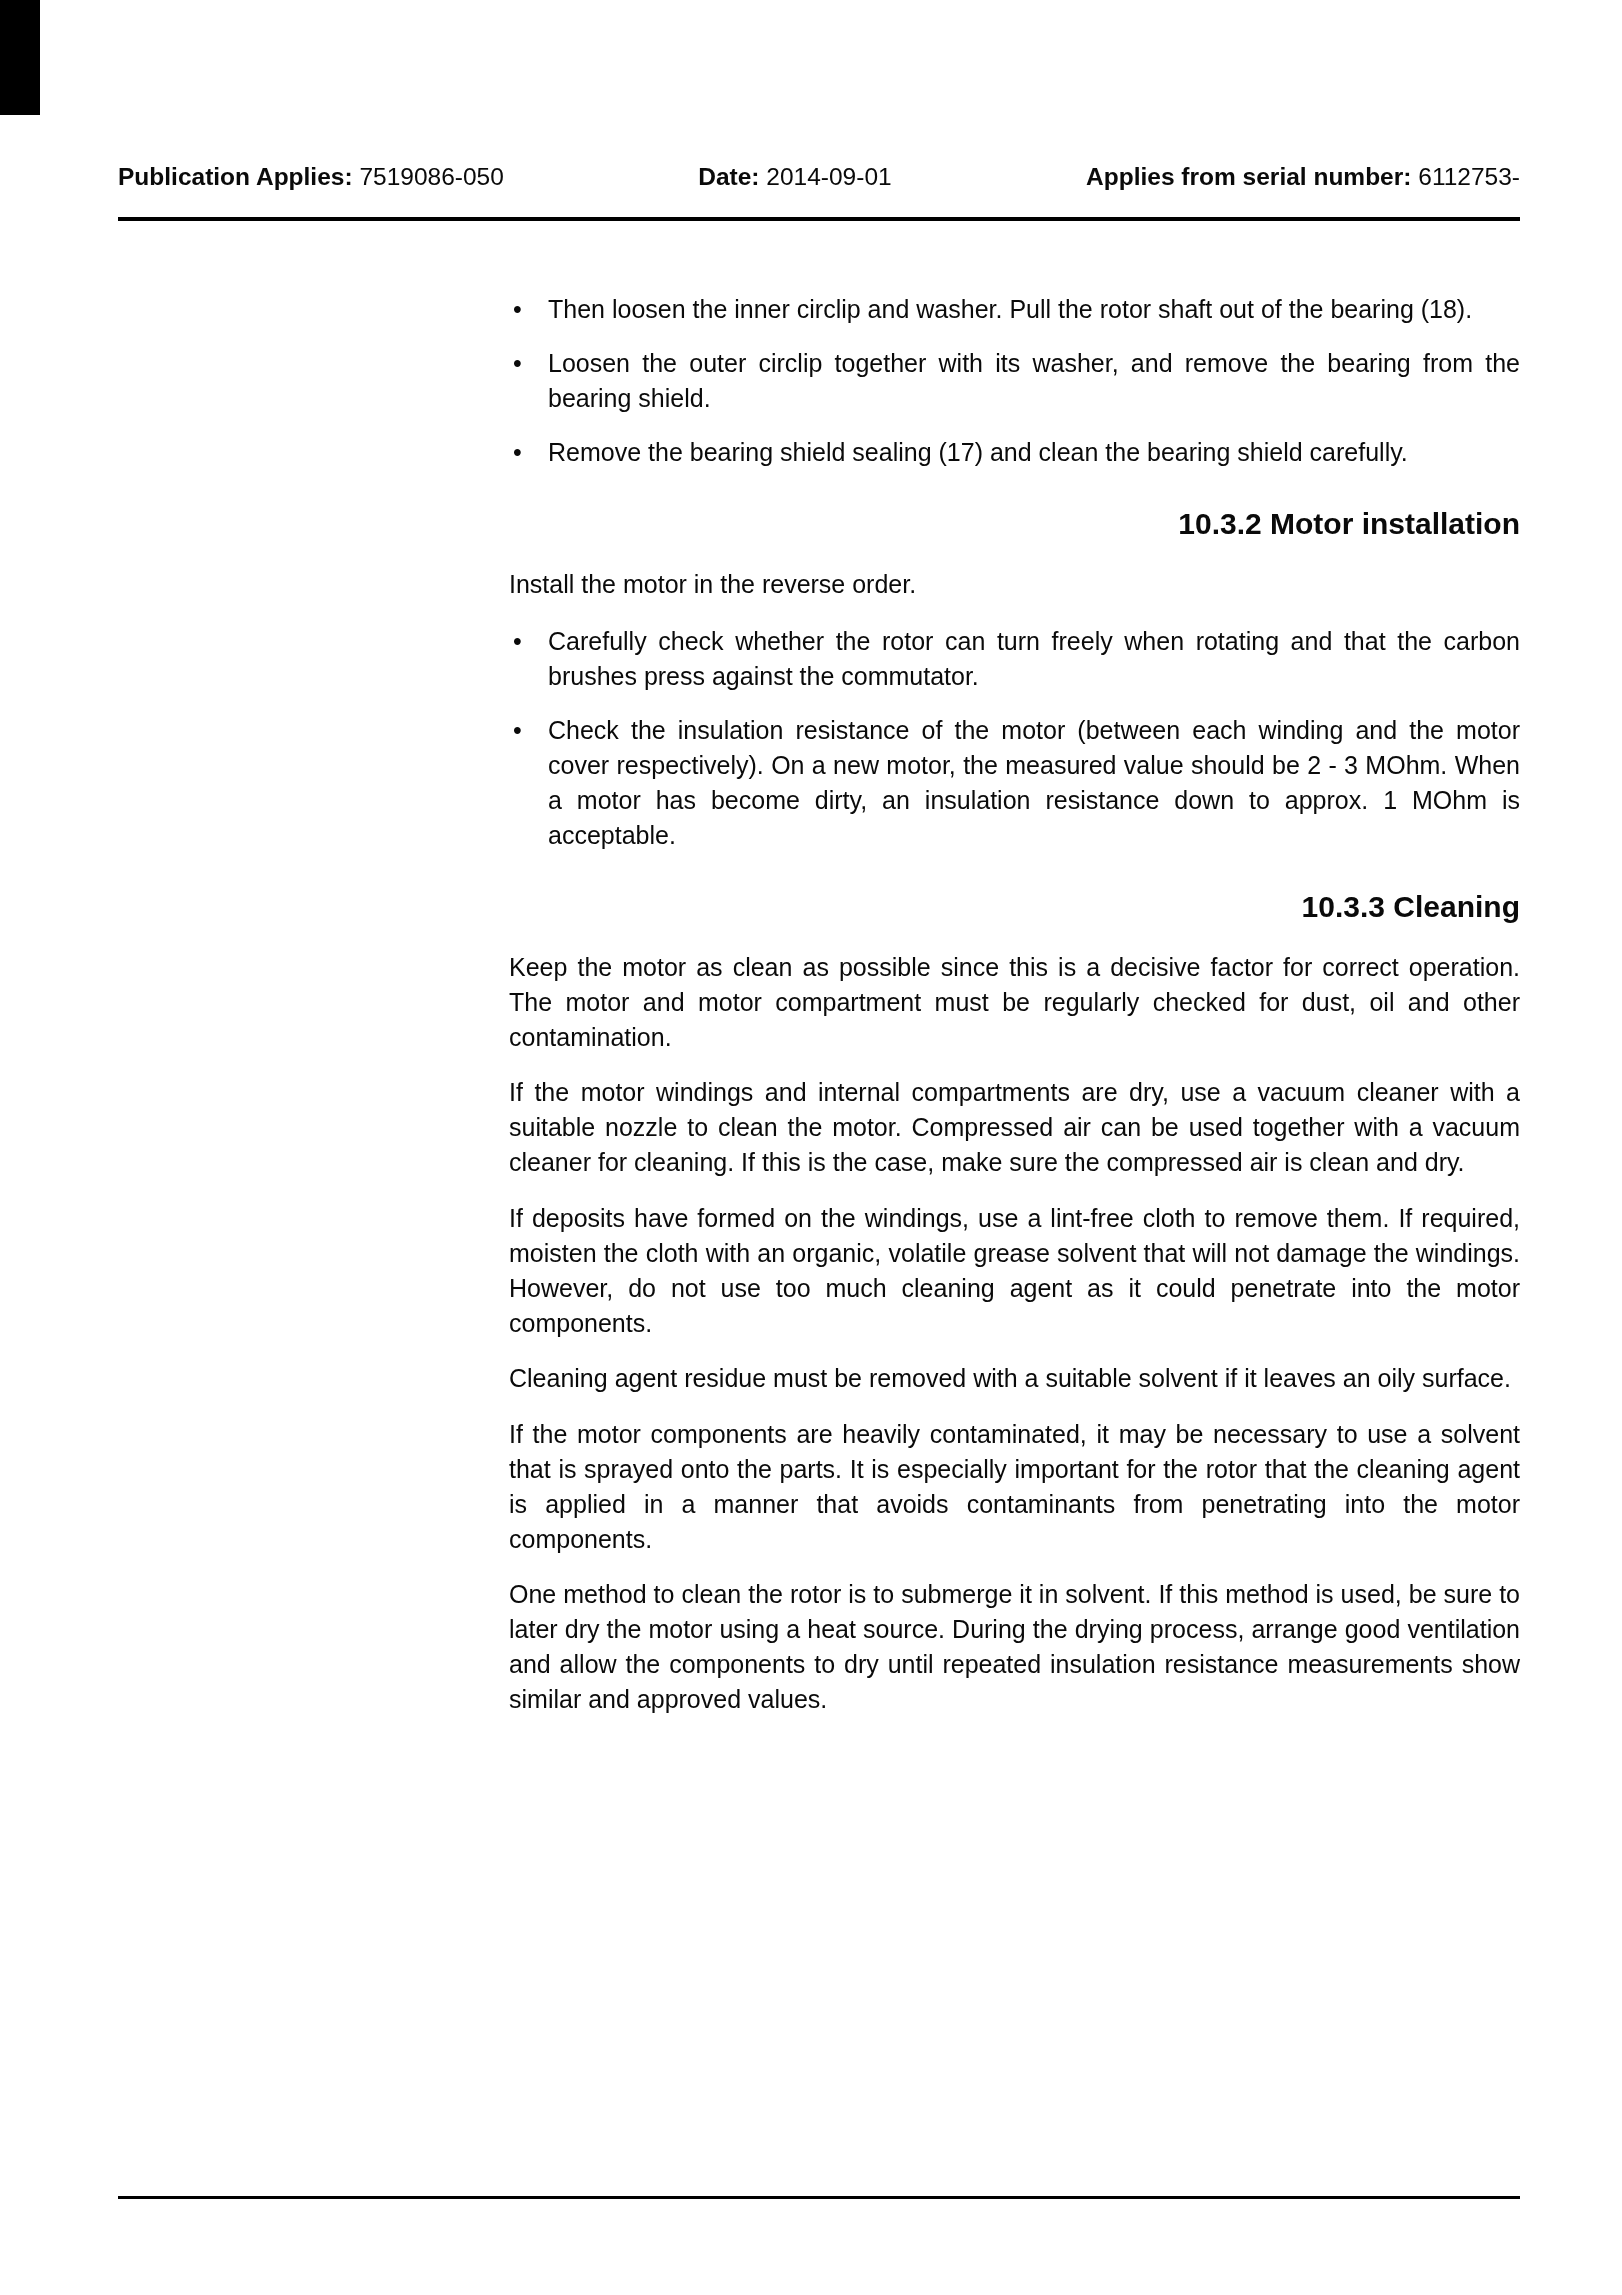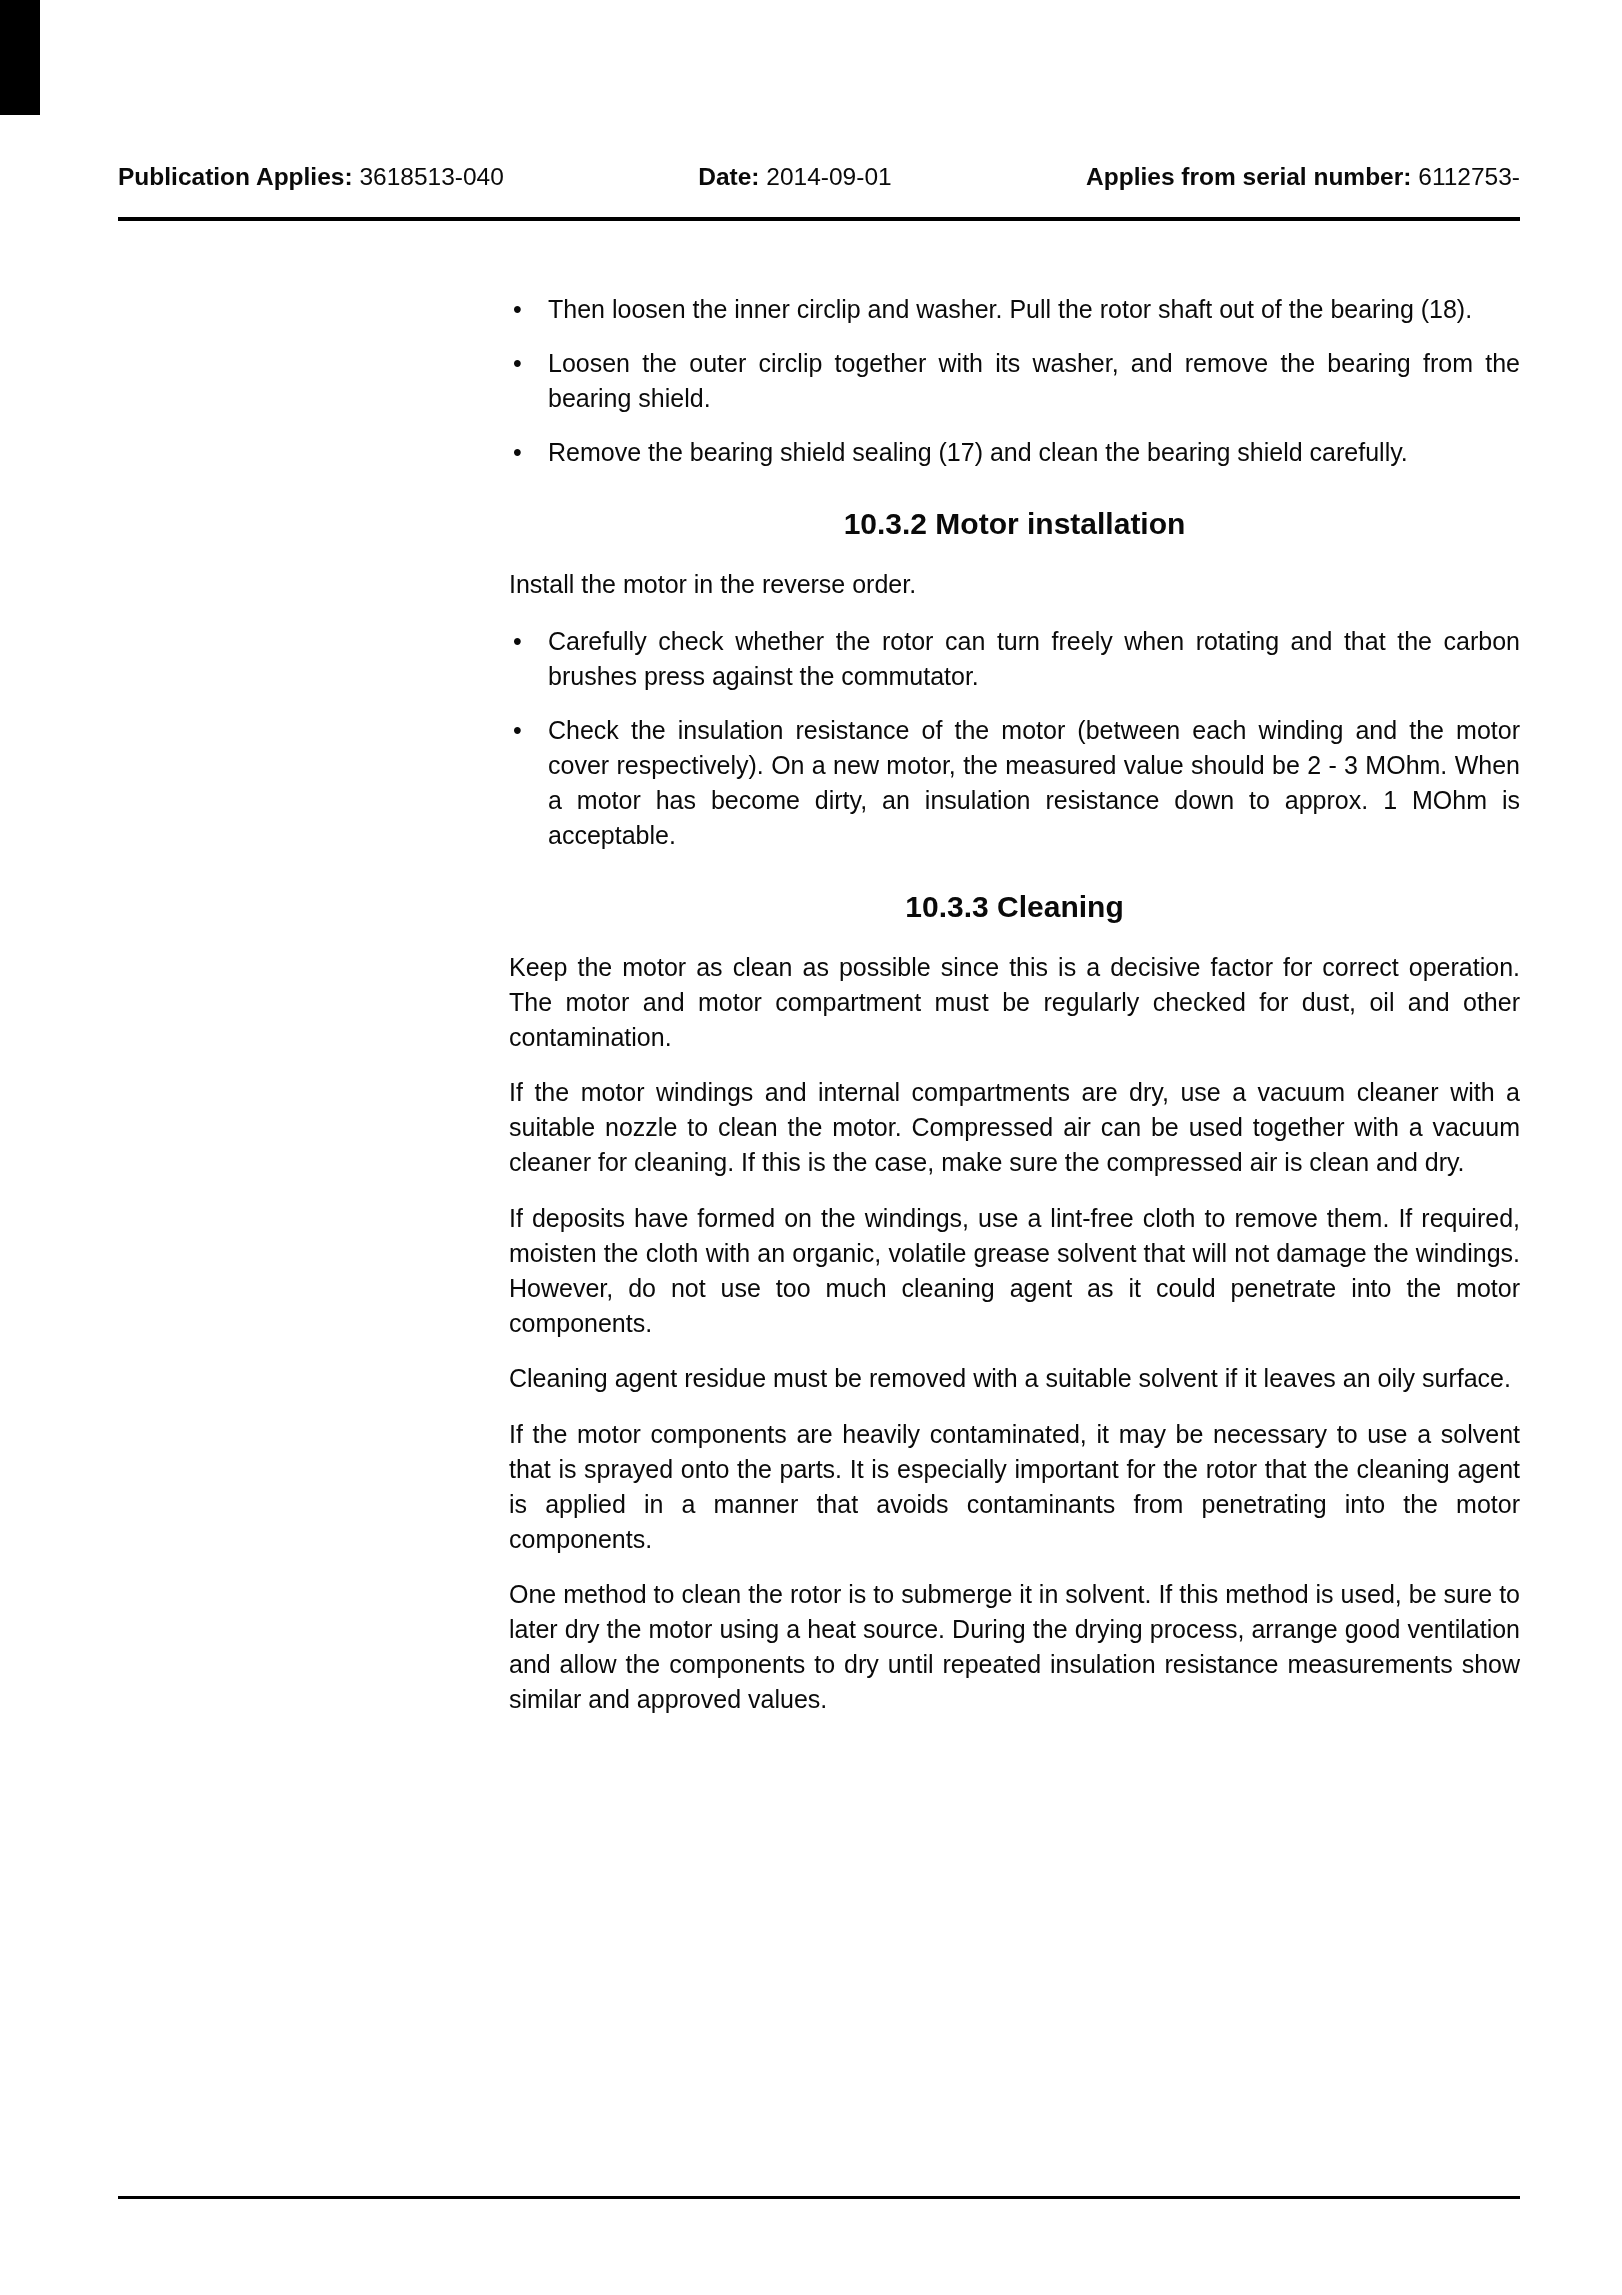--- a/index.html
+++ b/index.html
@@ -67,42 +67,42 @@
     position: absolute;
     left: 4.1px;
     top: 0;
   }
   .content h2 {
     font-size: 30px;
     line-height: 1.25;
     font-weight: bold;
     margin-top: 35px;
     margin-bottom: 24.5px;
-    text-align: center;
+    text-align: right;
   }
   .content p {
     text-align: justify;
     margin-bottom: 20.4px;
   }
   .content p.intro {
     text-align: left;
     margin-bottom: 22px;
   }
 </style>
 </head>
 <body>
 
 <div class="page">
 
   <div class="corner-mark"></div>
 
   <header class="header">
     <div class="header-item">
       <b>Publication Applies:</b>
-      <span>3618513-040</span>
+      <span>7519086-050</span>
     </div>
     <div class="header-item">
       <b>Date:</b>
       <span>2014-09-01</span>
     </div>
     <div class="header-item">
       <b>Applies from serial number:</b>
       <span>6112753-</span>
     </div>
   </header>

